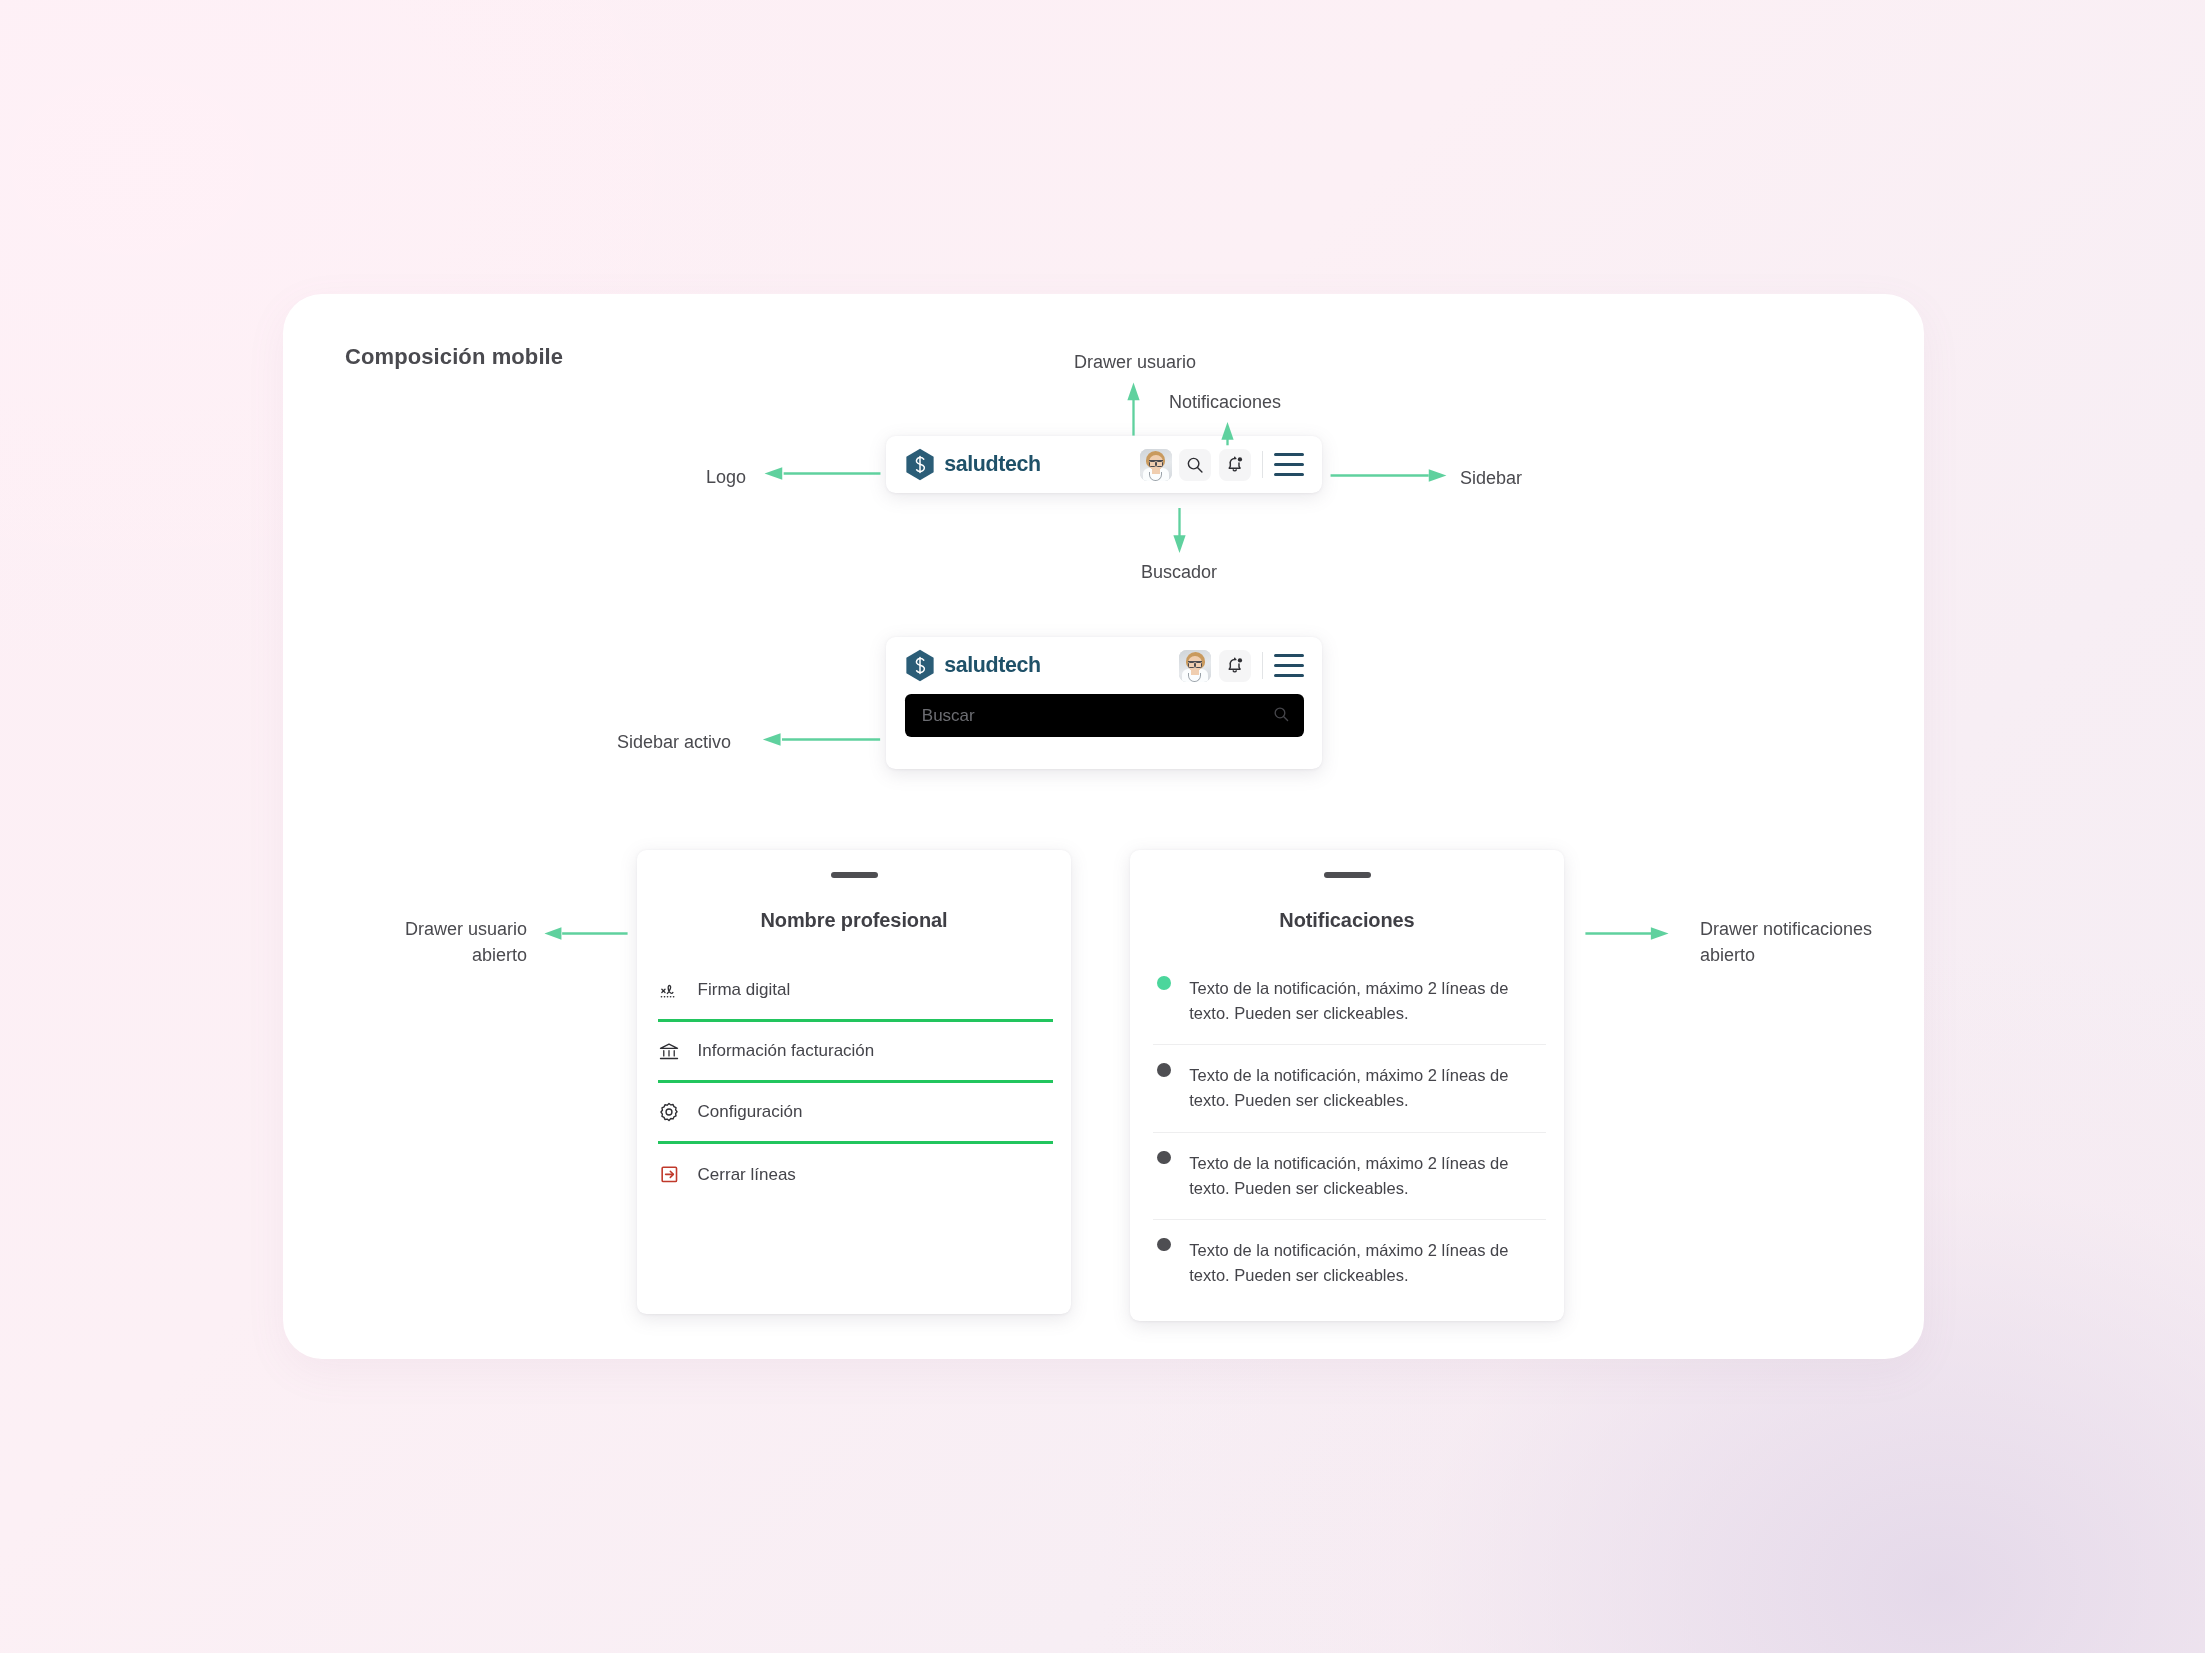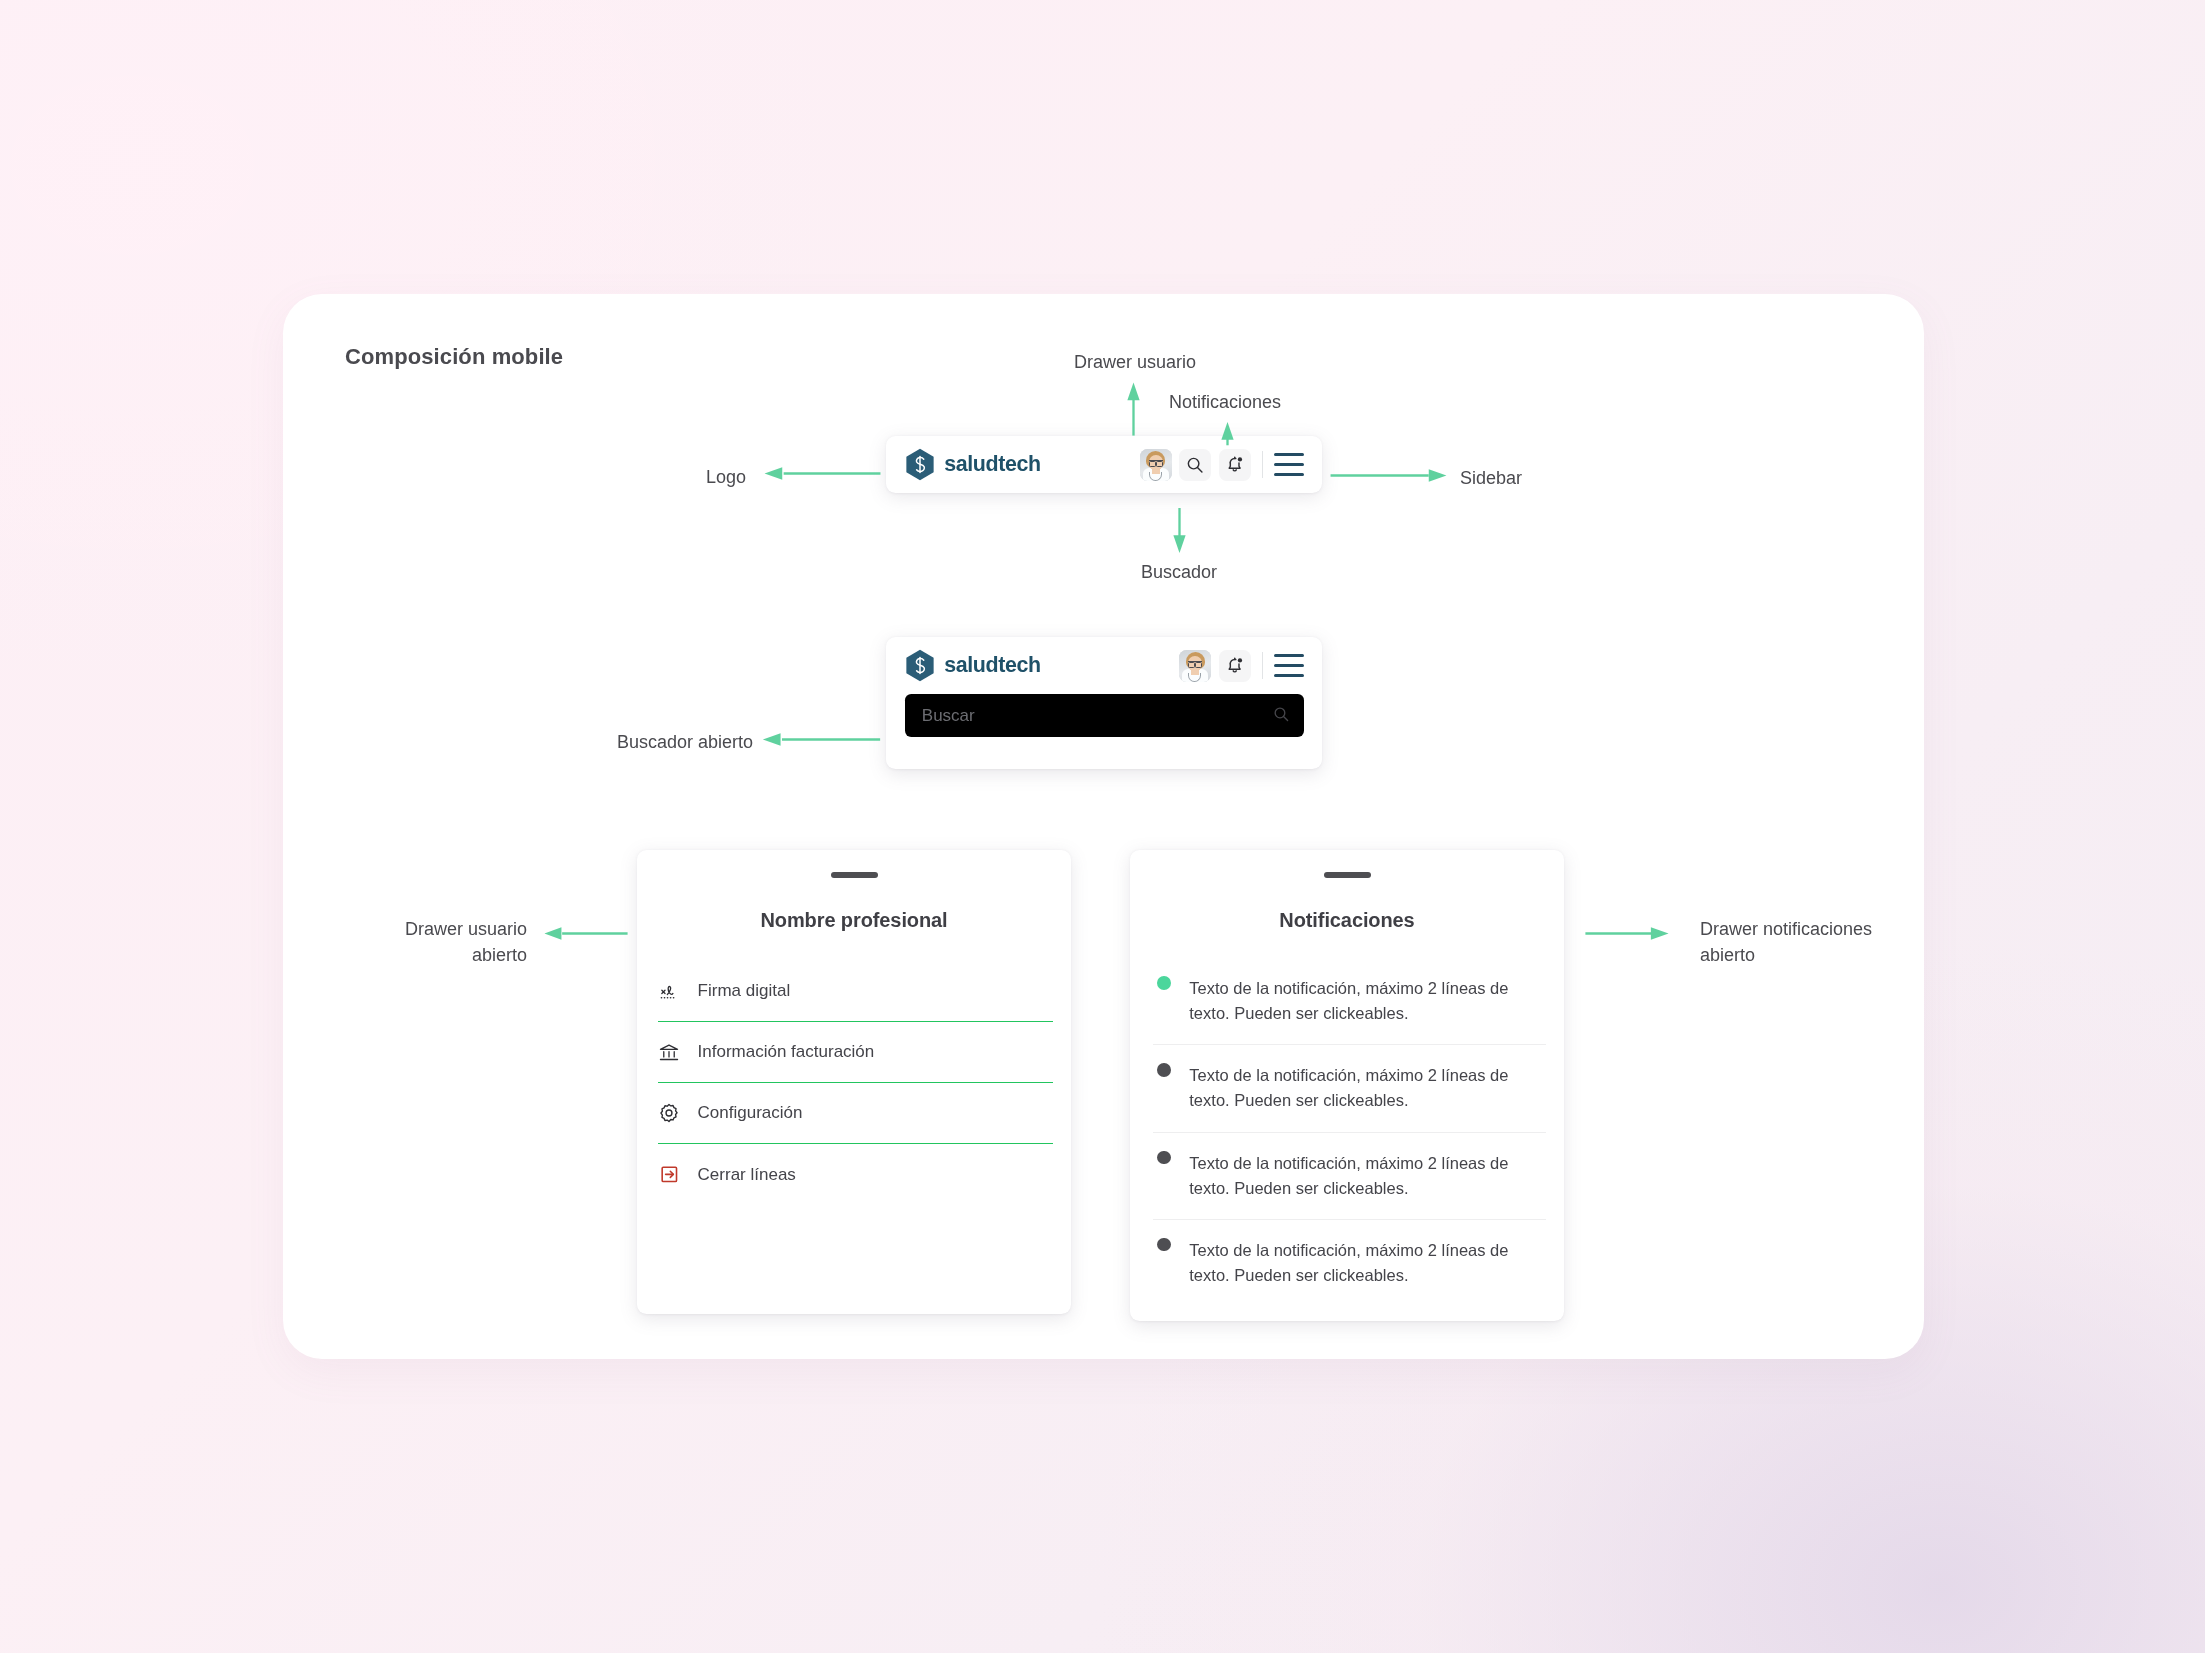--- a/index.html
+++ b/index.html
@@ -193,21 +193,21 @@
     letter-spacing: -0.1px;
   }
 
   
   .menu-list { margin-top: 29px; padding: 0 18px 0 20.7px; }
   .menu-item {
     display: flex;
     align-items: center;
     gap: 16.5px;
     height: 61px;
-    border-bottom: 1px solid #22c55e;
+    border-bottom: 3px solid #22c55e;
     cursor: pointer;
   }
   .menu-item:last-child { border-bottom: none; }
   .menu-ico { width: 23.4px; height: 23.4px; flex: none; display:flex; align-items:center; justify-content:center; }
   .menu-ico svg { display: block; }
   .menu-label { font-size: 17px; color: #44444a; }
   .menu-item.danger .menu-label { color: #44444a; }
 
   
   .notif-list { margin-top: 26px; padding: 0 18px 0 23.4px; }
@@ -493,21 +493,21 @@
 <div class="anno" style="left:1460px; top:466px;">Sidebar</div>
 
 <div class="arrow" style="left:1172px; top:508px;">
   <svg width="15" height="45" viewBox="0 0 22 66">
     <line x1="11" y1="0" x2="11" y2="42" stroke="#5fd19e" stroke-width="3.4"></line>
     <polygon points="11,66 2,40 20,40" fill="#5fd19e"></polygon>
   </svg>
 </div>
 <div class="anno" style="left:1141px; top:560px;">Buscador</div>
 
-<div class="anno" style="left:617px; top:730px;">Buscador abierto</div>
+<div class="anno" style="left:617px; top:730px;">Sidebar activo</div>
 <div class="arrow" style="left:762px; top:732px;">
   <svg width="119" height="15" viewBox="0 0 172 22">
     <line x1="28" y1="11" x2="172" y2="11" stroke="#5fd19e" stroke-width="3.4"></line>
     <polygon points="0,11 26,2 26,20" fill="#5fd19e"></polygon>
   </svg>
 </div>
 
 <div class="anno right" style="left:355px; top:917px; width:172px;">Drawer usuario
 abierto</div>
 <div class="arrow" style="left:544px; top:926px;">

